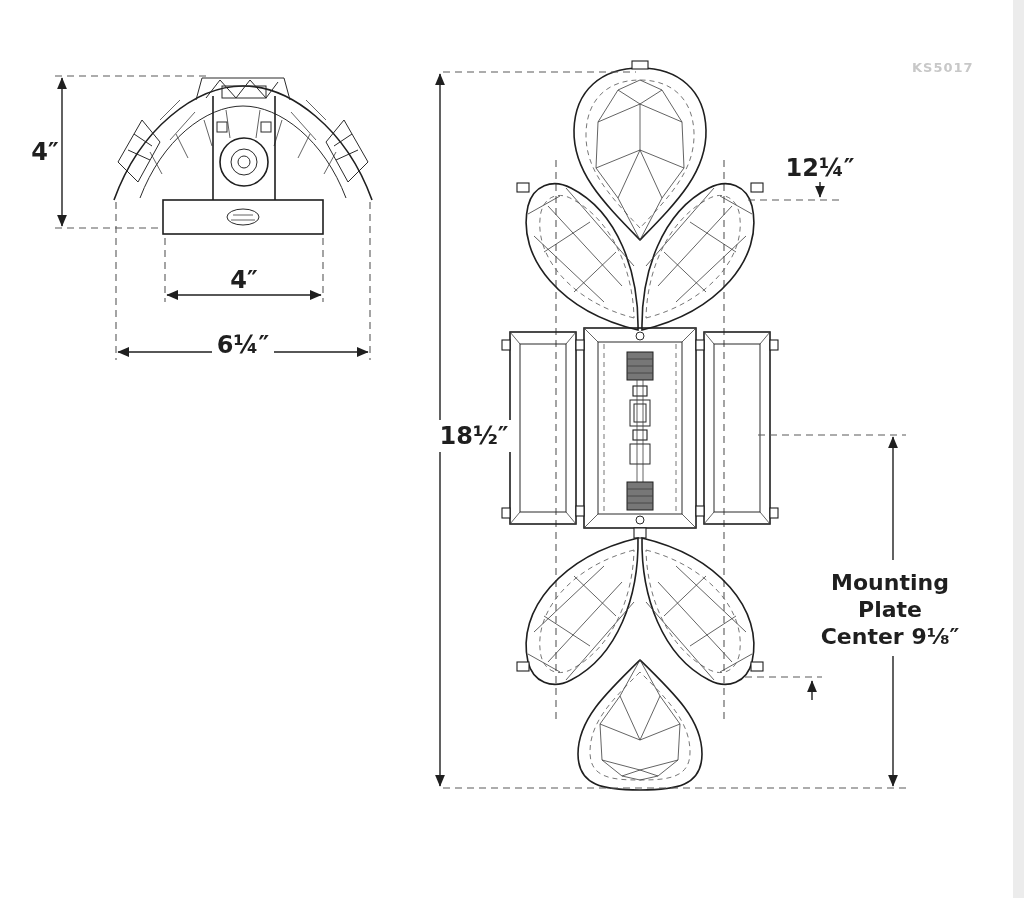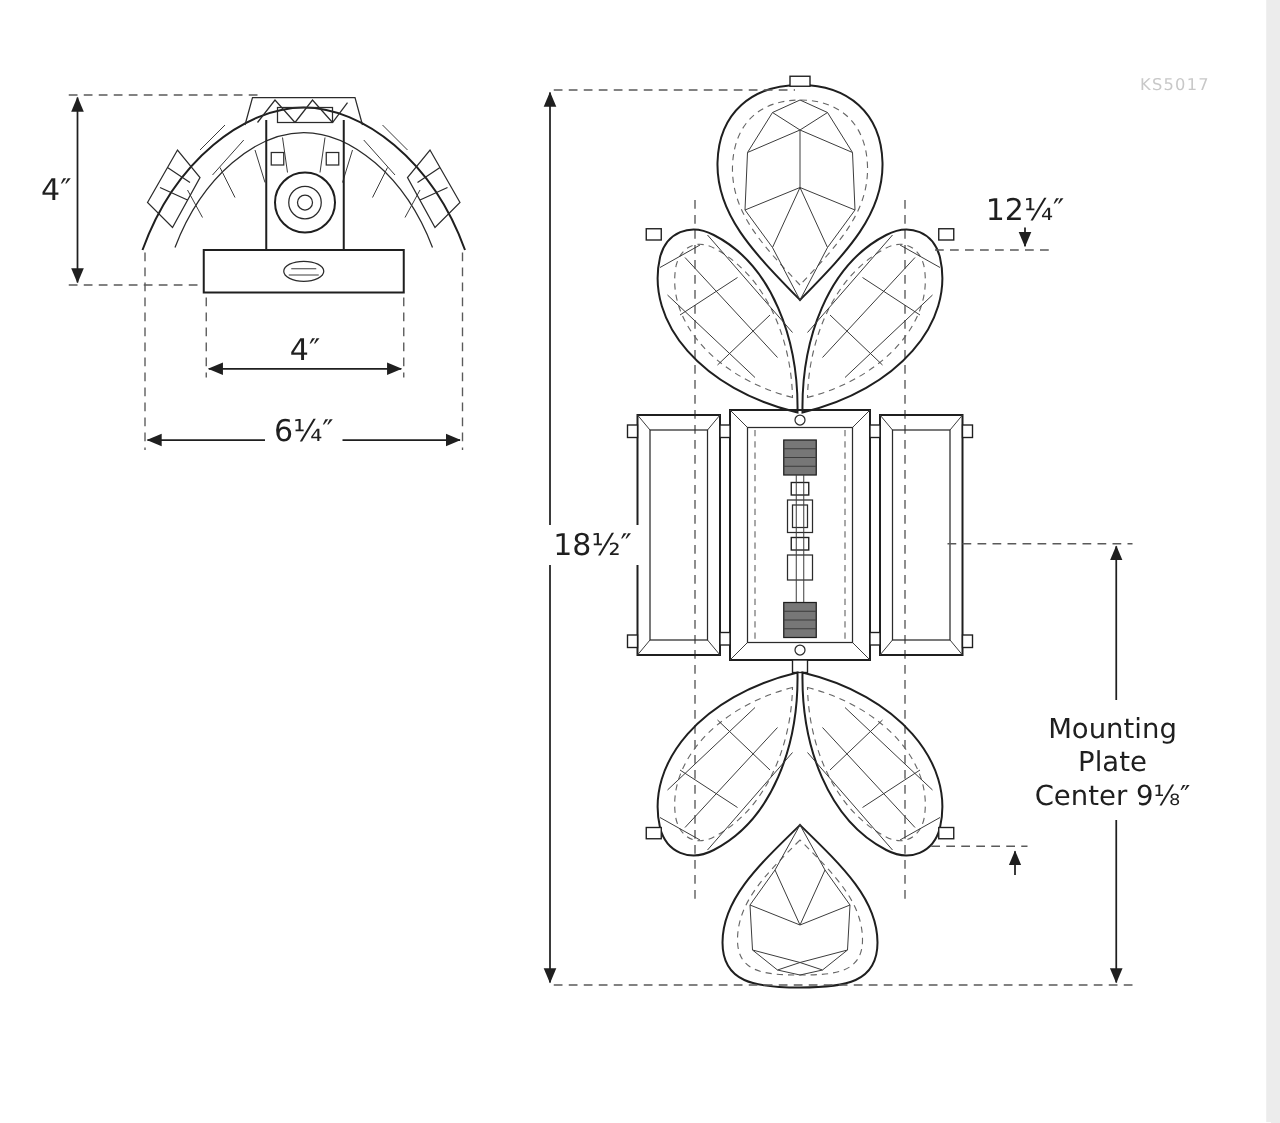--- a/index.html
+++ b/index.html
@@ -1,17 +1,17 @@
 <!DOCTYPE html>
 <html><head>
 <meta charset="utf-8">
 <style>
   html,body{margin:0;padding:0;background:#ffffff;}
   .sheet{position:relative;width:1024px;height:898px;background:#ffffff;overflow:hidden;
-         font-family:"DejaVu Sans","Liberation Sans",sans-serif;}
+         font-family:"DejaVu Sans","Liberation Sans",sans-serif;font-weight:bold;}
   svg{position:absolute;left:0;top:0;}
   text{font-family:"DejaVu Sans","Liberation Sans",sans-serif;fill:#1f1f1f;}
   .dim-label{font-size:24px;}
   .mount-label{font-size:22px;}
   .watermark{font-size:13px;fill:#c8c8c8;letter-spacing:1px;}
   .outline{fill:none;stroke:#1f1f1f;stroke-width:1.6;}
   .inner{fill:none;stroke:#2b2b2b;stroke-width:1;}
   .facet{fill:none;stroke:#3c3c3c;stroke-width:0.8;}
   .gemdash{fill:none;stroke:#666;stroke-width:0.9;stroke-dasharray:5 4;}
   .dash{fill:none;stroke:#5a5a5a;stroke-width:1.1;stroke-dasharray:7 5;}

